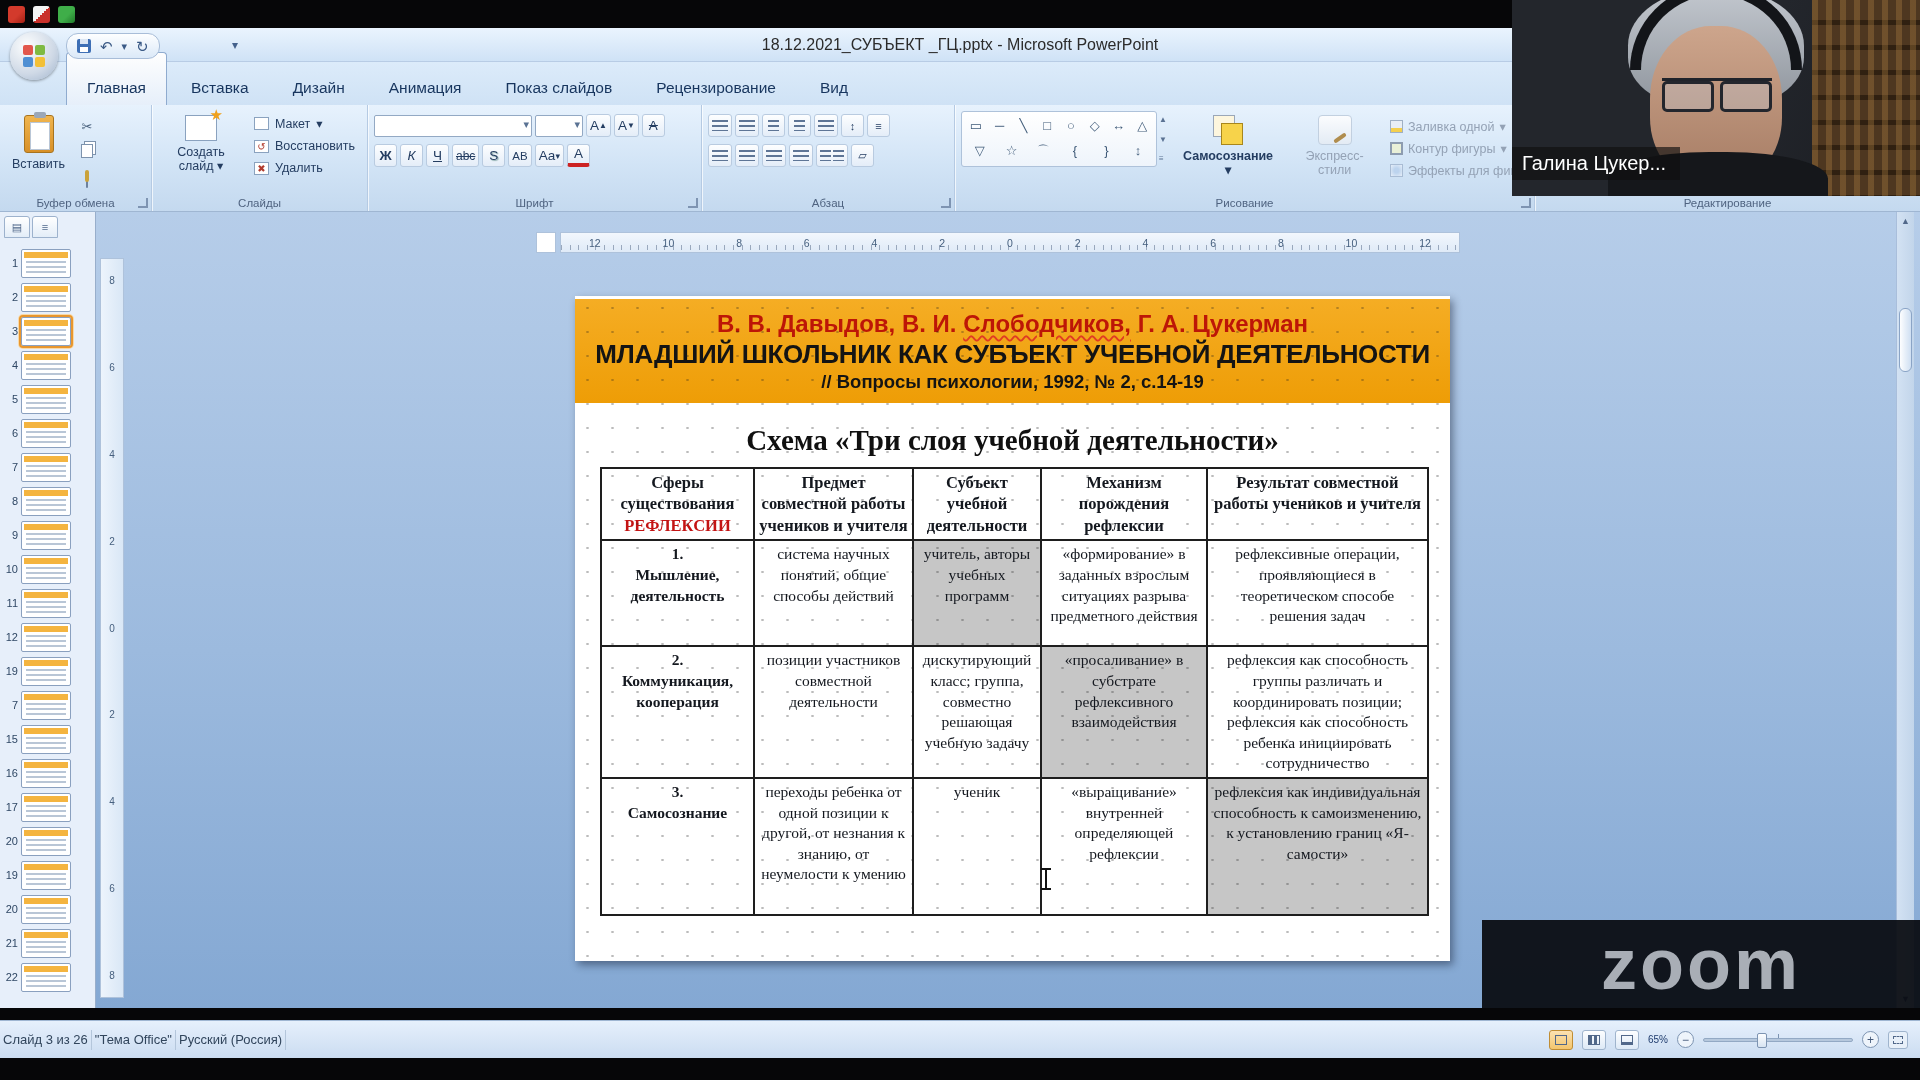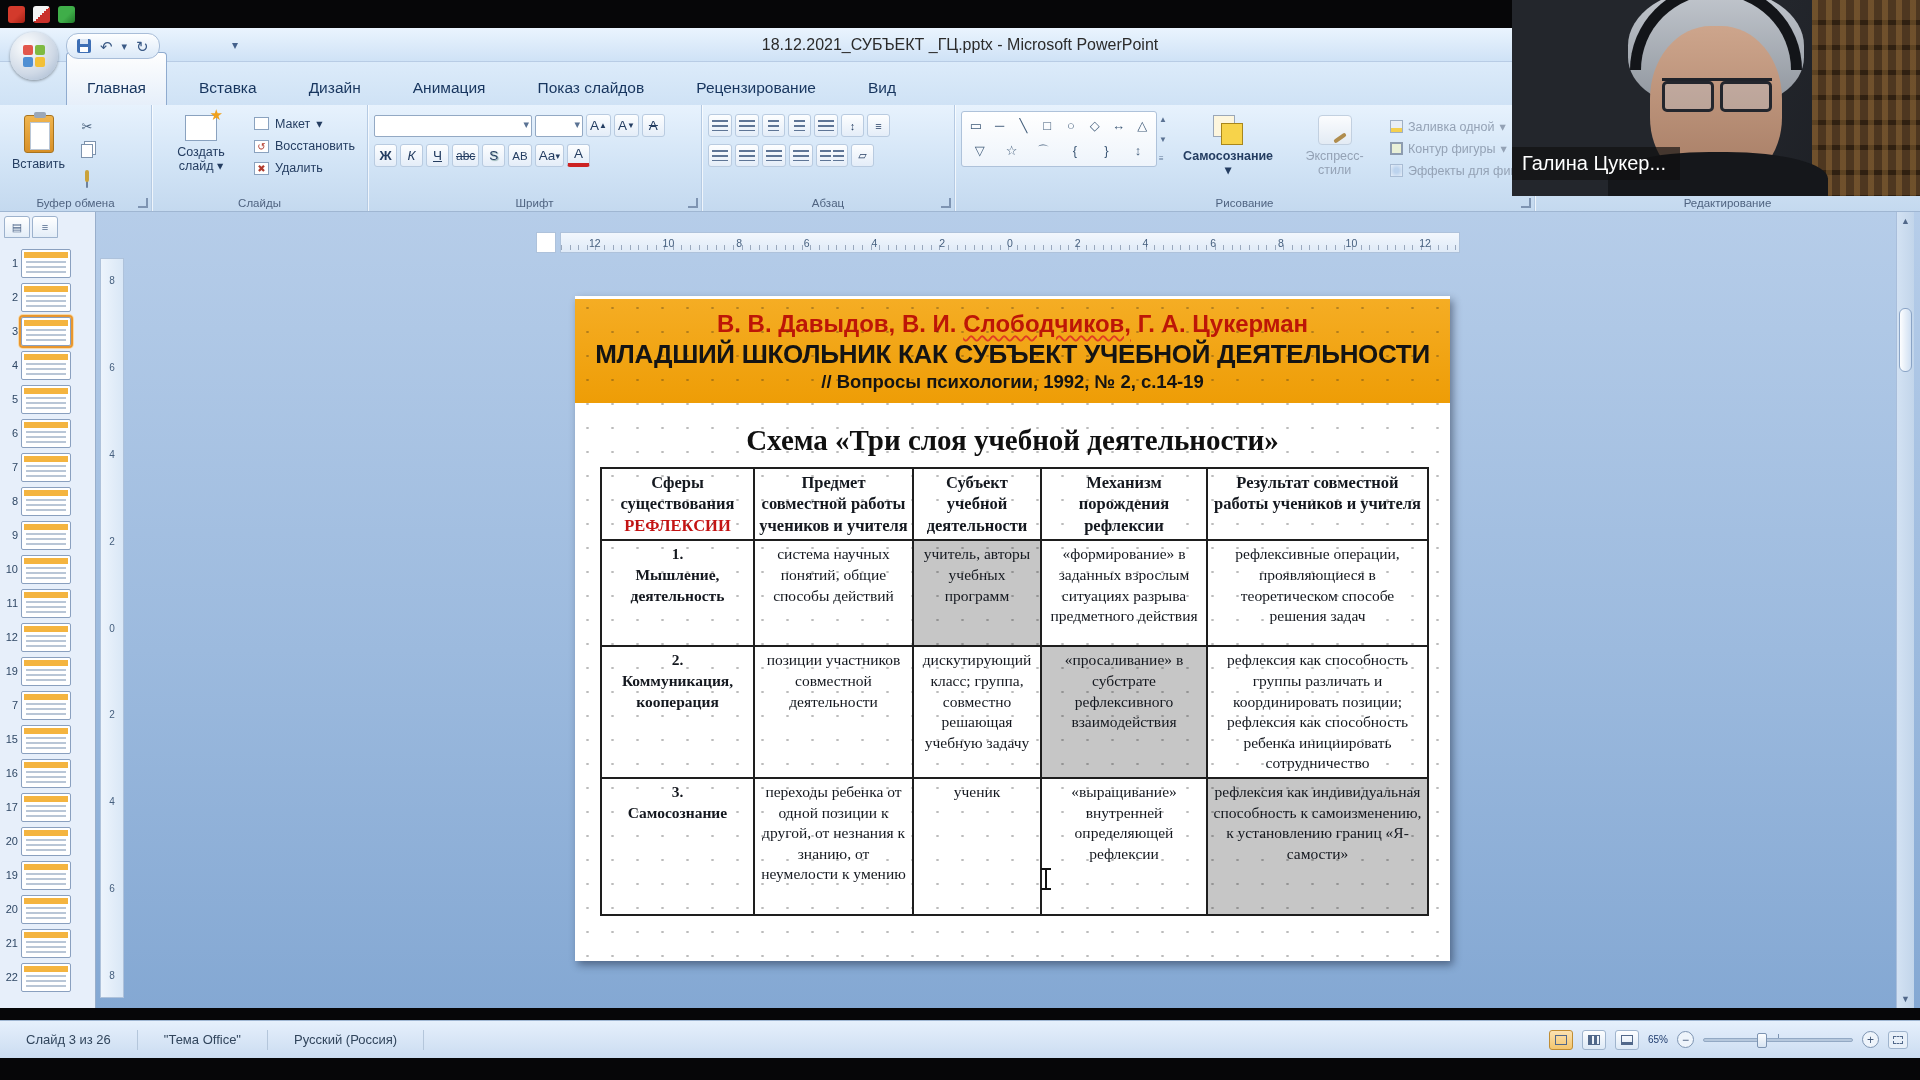--- a/index.html
+++ b/index.html
@@ -18,21 +18,21 @@
 .orbgrid i{width:10px;height:10px;border-radius:2px}
 .o1{background:#e2574c}.o2{background:#7fba42}.o3{background:#4f8fd3}.o4{background:#f3c037}
 .qat{position:absolute;left:66px;top:33px;height:26px;background:linear-gradient(#fdfeff,#dbe9f8);border:1px solid #a8bdd8;border-radius:12px;display:flex;align-items:center;padding:0 10px;gap:9px;z-index:7}
 .qbtn{font-size:15px;color:#3b5a86;line-height:1}
 .disk{width:14px;height:14px;background:#3e6fb5;border-radius:2px;position:relative}
 .disk::before{content:"";position:absolute;left:3px;top:0;width:8px;height:5px;background:#dbe6f4}
 .disk::after{content:"";position:absolute;left:3px;bottom:1px;width:8px;height:5px;background:#fff}
 .qchev{position:absolute;left:232px;top:38px;font-size:12px;color:#44618c;z-index:7}
 
 .tabsrow{position:absolute;left:0;top:62px;width:1920px;height:43px;background:linear-gradient(#dcebfa,#cfe2f5);z-index:6;display:flex;align-items:flex-end;padding-left:66px}
-.tab{padding:26px 20px 8px;font-size:15.5px;color:#17355e;border-radius:4px 4px 0 0;margin-right:12px}
+.tab{padding:26px 20px 8px;font-size:15.5px;color:#17355e;border-radius:4px 4px 0 0;margin-right:4px}
 .tab:first-child{background:linear-gradient(#fefefe,#e6effa);border:1px solid #8fabcf;border-bottom:none;color:#17355e}
 
 .ribbon{position:absolute;left:0;top:105px;width:1920px;height:107px;background:linear-gradient(#e7f2fd,#d2e4f6 55%,#c4d9ef);border-bottom:1px solid #9fb6d2;z-index:6;display:flex}
 .rgroup{position:relative;height:100%;border-right:1px solid #b5cae3;box-shadow:1px 0 0 rgba(255,255,255,.7);padding:6px 6px 20px}
 .rglabel{position:absolute;bottom:2px;left:0;right:0;text-align:center;font-size:11.5px;color:#4f6380}
 .launcher{position:absolute;right:3px;bottom:3px;width:10px;height:10px;border-right:2px solid #7e94b2;border-bottom:2px solid #7e94b2}
 .bigbtn{display:flex;flex-direction:column;align-items:center;justify-content:flex-start;gap:4px;padding:4px 6px;border-radius:3px}
 .biglabel{font-size:12.5px;color:#243d61;text-align:center;line-height:1.15}
 .clipicon{width:30px;height:38px;background:linear-gradient(#f0b54e,#d89028);border-radius:3px;position:relative;border:1px solid #a8741f}
 .clipicon::before{content:"";position:absolute;left:5px;top:6px;width:18px;height:26px;background:#fff;border:1px solid #b9c6d6}
@@ -109,21 +109,21 @@
 
 .scroll{position:absolute;right:6px;top:0;width:18px;height:100%;background:linear-gradient(90deg,#d3e2f3,#c2d5ea);border-left:1px solid #a9bedb}
 .scroll .sarr{height:18px;text-align:center;font-size:9px;color:#51688a;line-height:18px}
 .scroll .sthumb{position:absolute;left:2px;top:96px;width:13px;height:64px;background:linear-gradient(90deg,#fdfeff,#cfdff2);border:1px solid #8aa4c6;border-radius:6px}
 .scroll .sarr.dn{position:absolute;bottom:0;width:100%}
 
 .wmark{position:absolute;left:1482px;top:708px;width:438px;height:88px;background:rgba(8,10,15,.93);display:flex;align-items:center;justify-content:center;z-index:10}
 .wmark span{font-size:72px;font-weight:bold;color:#a9aeb6;letter-spacing:3px;line-height:1}
 
 .statusbar{position:absolute;left:0;top:1020px;width:1920px;height:38px;background:linear-gradient(#e6f0fc,#cbdcf1);border-top:1px solid #9fb6d2;display:flex;align-items:center;font-size:13px;color:#31455c;z-index:6}
-.stitem{padding:0 26px;border-right:1px solid #b4c6db;height:20px;line-height:20px}
+.stitem{padding:0 3px;border-right:1px solid #b4c6db;height:20px;line-height:20px}
 .stright{margin-left:auto;display:flex;align-items:center;gap:9px;padding-right:12px}
 .vbtn{width:24px;height:20px;border:1px solid #9fb4cd;border-radius:3px;background:linear-gradient(#fdfeff,#dde9f6);display:flex;align-items:center;justify-content:center}
 .vbtn.active{background:linear-gradient(#fbe2b2,#f3c56d);border-color:#c08d34}
 .vbtn i{width:12px;height:10px;border:1px solid #51688a;display:block}
 .vbtn.v2 i{background:repeating-linear-gradient(90deg,#51688a 0 3px,transparent 3px 5px)}
 .vbtn.v3 i{border-bottom-width:3px}
 .zoomtxt{color:#1f3c6e;font-size:10px}
 .zcirc{width:17px;height:17px;border:1px solid #7d94b2;border-radius:50%;background:#eef4fb;display:flex;align-items:center;justify-content:center;font-size:12px;color:#44597a;line-height:1}
 .ztrack{width:150px;height:4px;background:#b6c8dd;border:1px solid #93a9c4;border-radius:2px;position:relative}
 .ztrack::before{content:"";position:absolute;left:50%;top:-5px;width:1px;height:4px;background:#7d94b2}
@@ -560,20 +560,23 @@
       </table>
     <div class="ibeam"></div>
   </div>
 
   <div class="scroll">
     <div class="sarr">▲</div>
     <div class="sthumb"></div>
     <div class="sarr dn">▼</div>
   </div>
 
+  <div class="wmark">
+      <span>zoom</span>
+    </div>
 </div>
 
 <div class="statusbar">
   <div class="stitem">Слайд 3 из 26</div>
   <div class="stitem">"Тема Office"</div>
   <div class="stitem">Русский (Россия)</div>
   <div class="stright">
     <div class="vbtn active">
         <i></i>
       </div>

